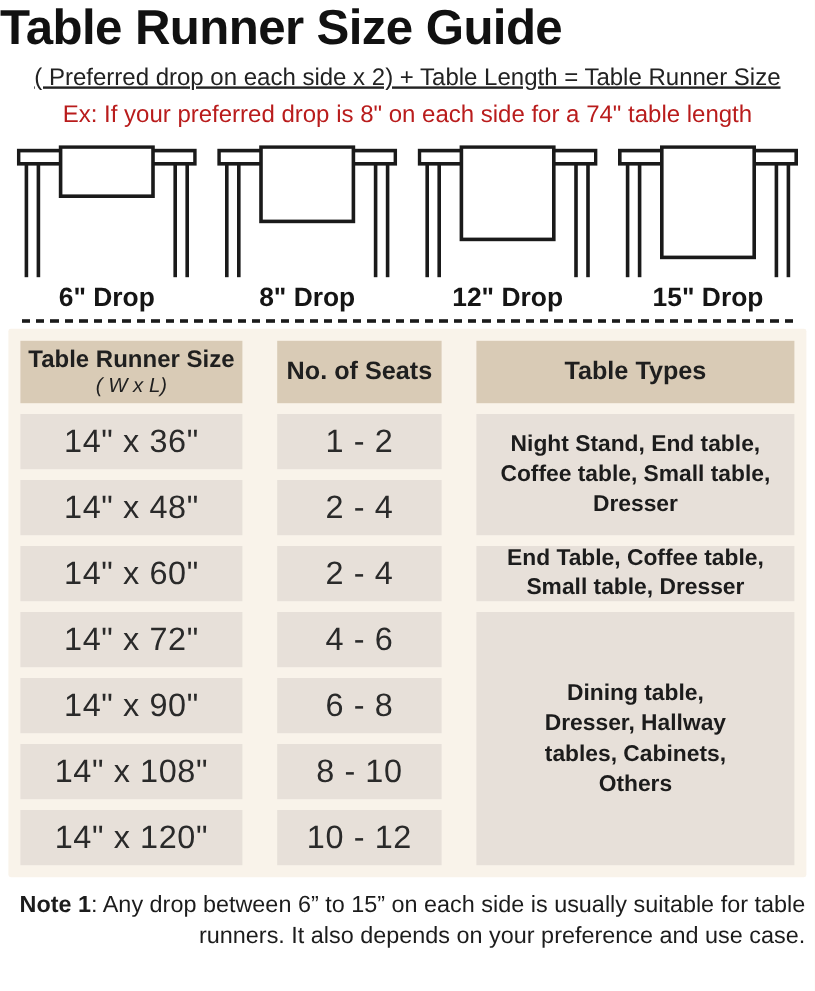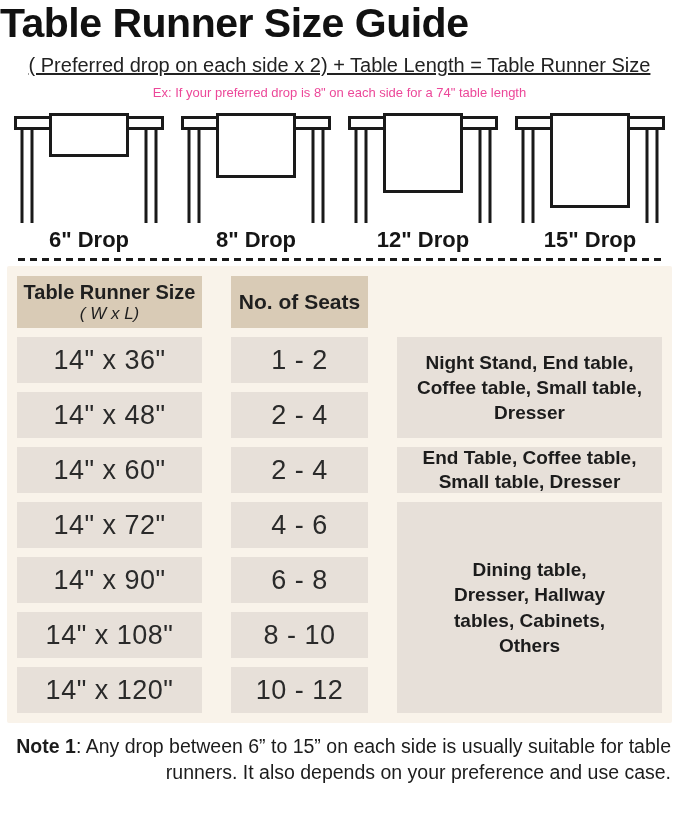--- a/index.html
+++ b/index.html
@@ -9,21 +9,21 @@
     overflow:hidden;
   }
   .page{width:679px;height:826px;position:relative;}
 
   .title{
     margin:0;padding-top:2px;text-align:left;
     font-size:41px;font-weight:bold;letter-spacing:-0.5px;color:#111;
     line-height:1.05;
   }
   .formula{margin:9px 0 0;text-align:center;font-size:20px;color:#222;text-decoration:underline;}
-  .example{margin:8px 0 0;text-align:center;font-size:13px;color:#ec4899;}
+  .example{margin:8px 0 0;text-align:center;font-size:20px;color:#b91c1c;}
 
   .figures{
     margin-top:13px;padding:0 13px;
     display:flex;justify-content:space-between;align-items:flex-start;
   }
   .figure{width:152px;text-align:center;}
   .figure svg{display:block;margin:0 auto;}
   .drop-label{margin-top:3px;font-size:22px;font-weight:bold;color:#151515;}
 
   .dashed-divider{
@@ -125,20 +125,23 @@
   <div class="panel">
     <div class="grid">
 
       <div class="cell hdr" style="grid-area:1/1">
         <span class="hdr-line1">Table Runner Size</span>
         <span class="hdr-line2">( W x L)</span>
       </div>
       <div class="cell hdr" style="grid-area:1/2">
         <span class="hdr-single">No. of Seats</span>
       </div>
+      <div class="cell hdr" style="grid-area:1/3">
+        <span class="hdr-single">Table Types</span>
+      </div>
 
       <div class="cell" style="grid-area:2/1">
           <span class="val">14" x 36"</span>
         </div>
       <div class="cell" style="grid-area:3/1">
           <span class="val">14" x 48"</span>
         </div>
       <div class="cell" style="grid-area:4/1">
           <span class="val">14" x 60"</span>
         </div>

